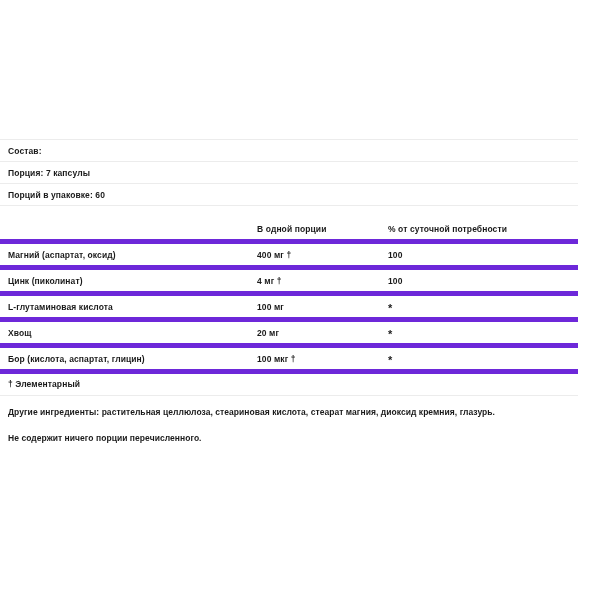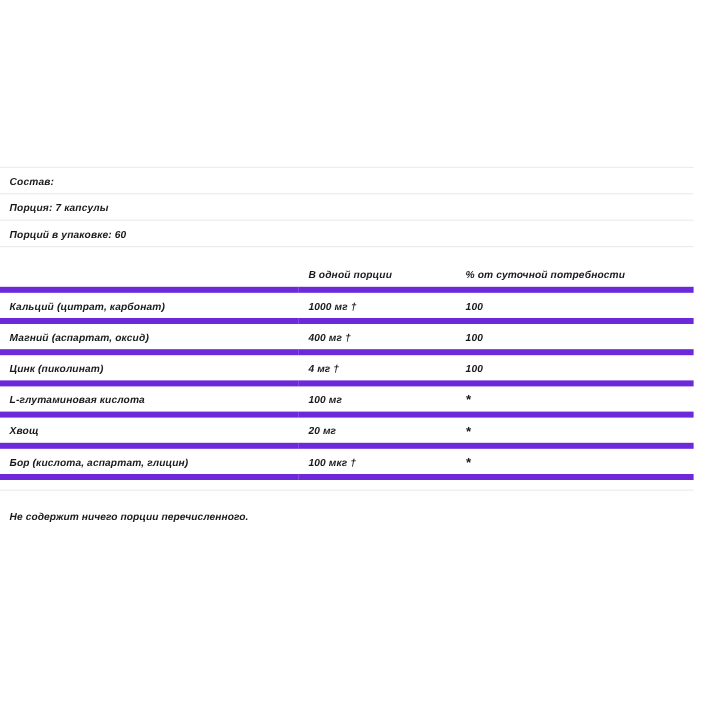--- a/index.html
+++ b/index.html
@@ -15,21 +15,20 @@
     color: #1a1a1a;
     -webkit-font-smoothing: antialiased;
     overflow: hidden;
   }
 
   .page {
     position: relative;
     width: 600px;
     height: 440px;
     box-sizing: border-box;
-    font-style: italic;
   }
 
   .panel {
     position: absolute;
     left: 0;
     top: 139px;
     width: 578px;
   }
 
   
@@ -155,25 +154,20 @@
       </colgroup>
       <thead>
         <tr>
           <th></th>
           <th>В одной порции</th>
           <th>% от суточной потребности</th>
         </tr>
       </thead>
       <tbody>
           <tr>
-            <td>Кальций (цитрат, карбонат)</td>
-            <td>1000 мг †</td>
-            <td>100</td>
-          </tr>
-          <tr>
             <td>Магний (аспартат, оксид)</td>
             <td>400 мг †</td>
             <td>100</td>
           </tr>
           <tr>
             <td>Цинк (пиколинат)</td>
             <td>4 мг †</td>
             <td>100</td>
           </tr>
           <tr>
@@ -188,20 +182,22 @@
           </tr>
           <tr>
             <td>Бор (кислота, аспартат, глицин)</td>
             <td>100 мкг †</td>
             <td class="star">*</td>
           </tr>
         </tbody>
     </table>
 
     <div class="footnotes">
+      <div class="fn">† Элементарный</div>
     </div>
 
     <div class="tail">
+      <p class="first">Другие ингредиенты: растительная целлюлоза, стеариновая кислота, стеарат магния, диоксид кремния, глазурь.</p>
       <p class="second">Не содержит ничего порции перечисленного.</p>
     </div>
 
   </div>
 </div>
 
 </body></html>

